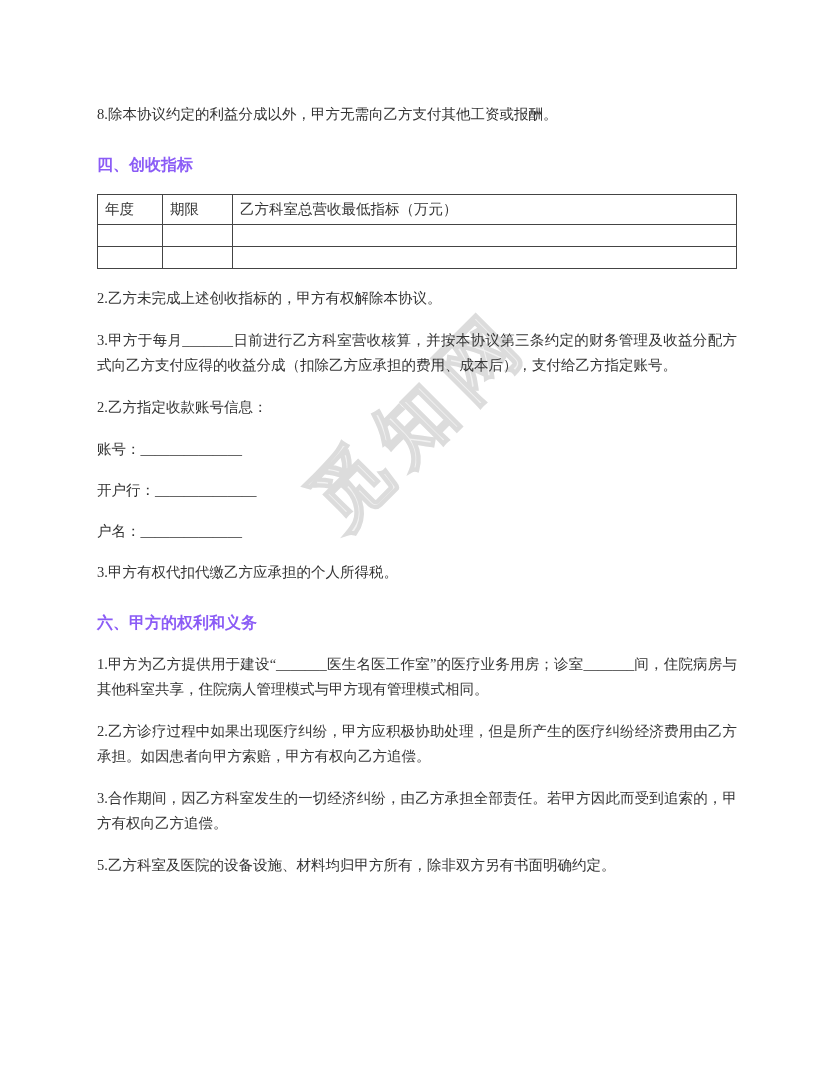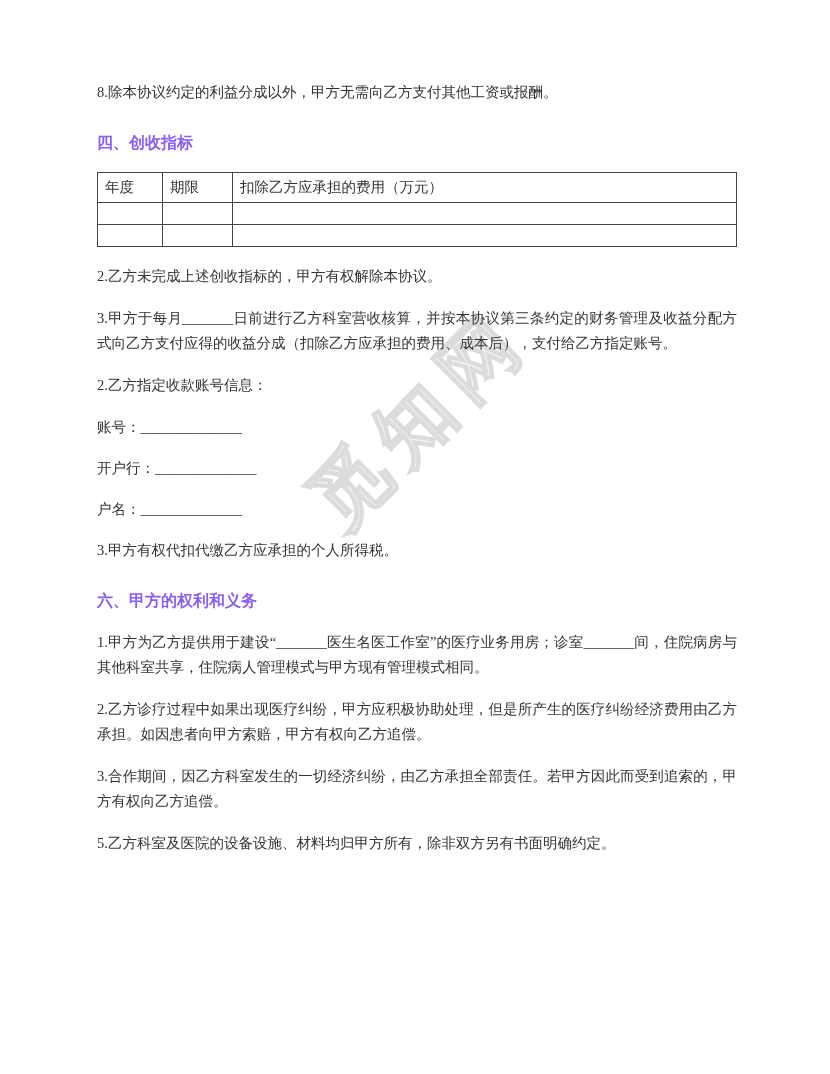--- a/index.html
+++ b/index.html
@@ -9,21 +9,21 @@
     width: 830px;
     height: 1074px;
     background: #ffffff;
     overflow: hidden;
     font-family: "Liberation Serif", "DejaVu Serif", serif;
     color: #333333;
   }
   .content {
     position: absolute;
     left: 97px;
-    top: 80px;
+    top: 102px;
     width: 640px;
     font-size: 14.5px;
     line-height: 25px;
   }
   .para {
     margin: 0 0 17px 0;
     text-align: justify;
   }
   .section-title {
     font-size: 16px;
@@ -93,21 +93,21 @@
       <table class="data-table">
         <colgroup>
           <col class="c-year">
           <col class="c-term">
           <col class="c-index">
         </colgroup>
         <thead>
           <tr>
             <th>年度</th>
             <th>期限</th>
-            <th>扣除乙方应承担的费用（万元）</th>
+            <th>乙方科室总营收最低指标（万元）</th>
           </tr>
         </thead>
         <tbody>
           <tr>
             <td></td>
             <td></td>
             <td></td>
           </tr>
           <tr>
             <td></td>

